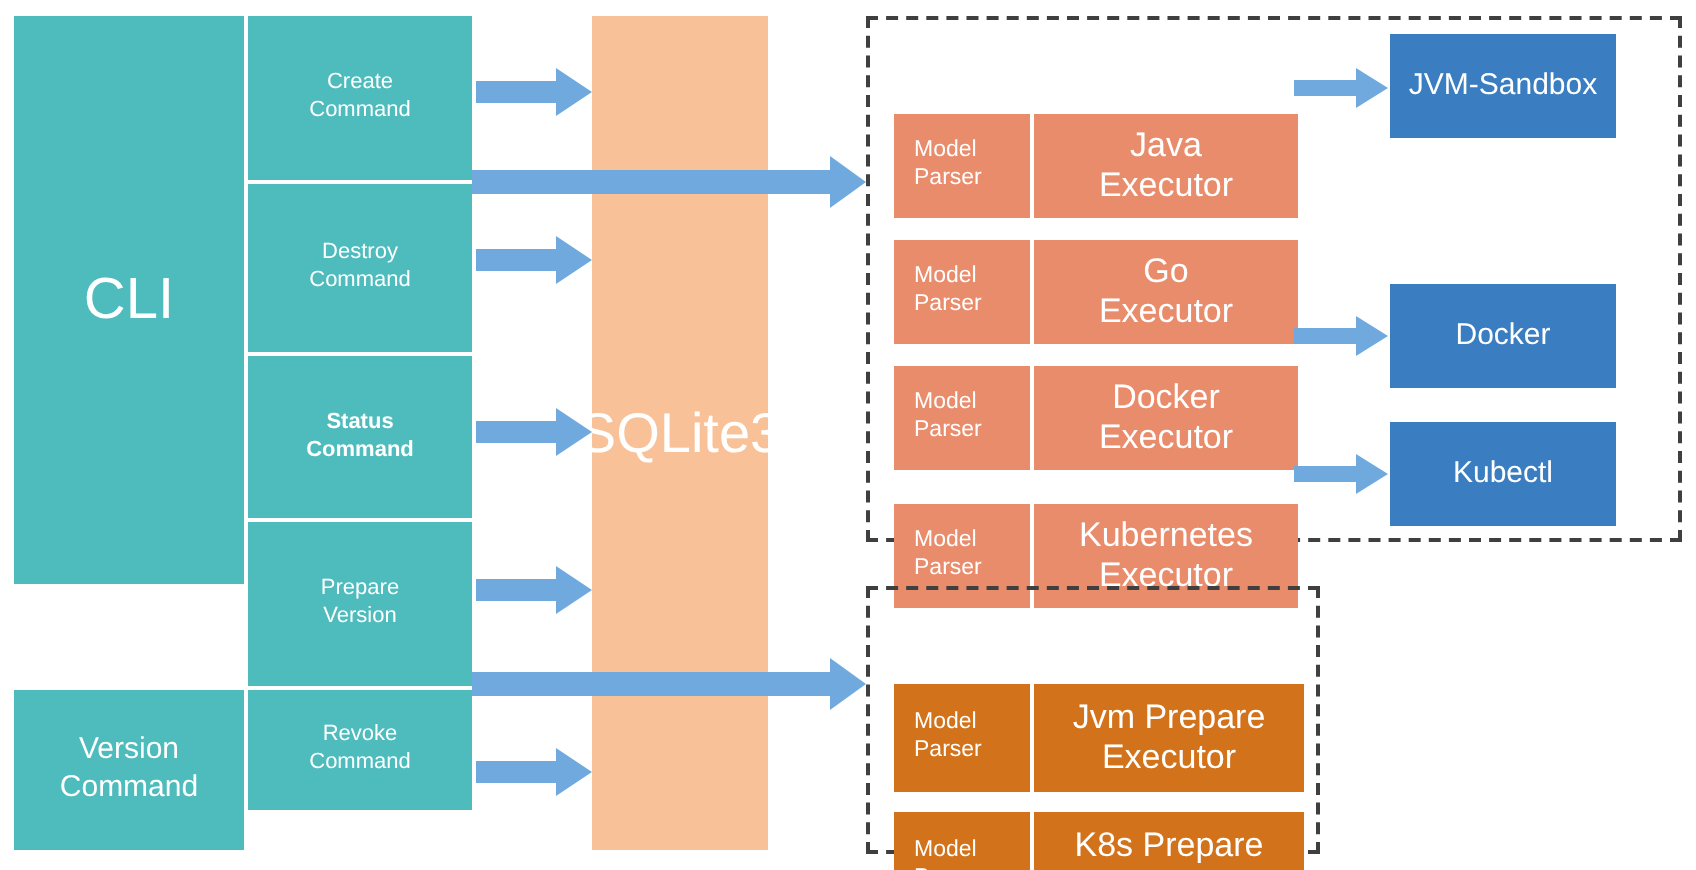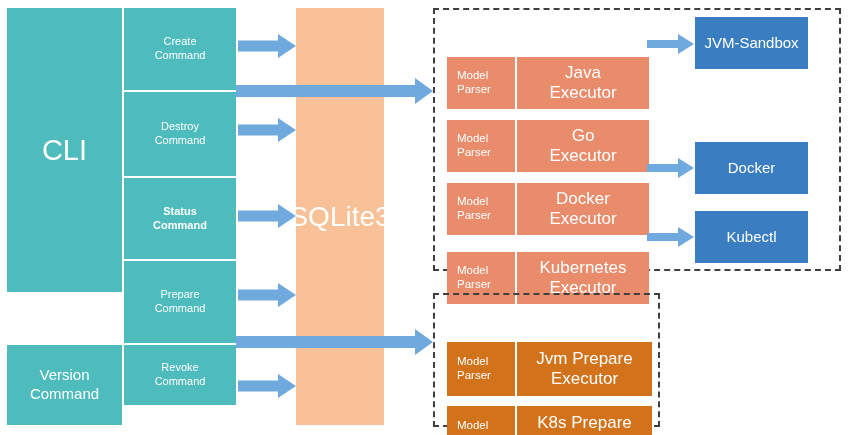--- a/index.html
+++ b/index.html
@@ -56,21 +56,21 @@
   <div class="block teal version">Version
 Command</div>
 
   <div class="block teal cmd" style="top:8px;height:82px;">Create
 Command</div>
   <div class="block teal cmd" style="top:92px;height:84px;">Destroy
 Command</div>
   <div class="block teal cmd" style="top:178px;height:81px;font-weight:bold;">Status
 Command</div>
   <div class="block teal cmd" style="top:261px;height:82px;">Prepare
-Command</div>
+Version</div>
   <div class="block teal cmd" style="top:345px;height:60px;">Revoke
 Command</div>
 
   <div class="block peach sqlite">SQLite3</div>
 
   <div class="arrow" style="left:238px;top:34px;width:58px;height:24px;">
       <i class="ab" style="height:11px;"></i>
       <i class="ah"></i>
     </div>
   <div class="arrow" style="left:238px;top:118px;width:58px;height:24px;">

